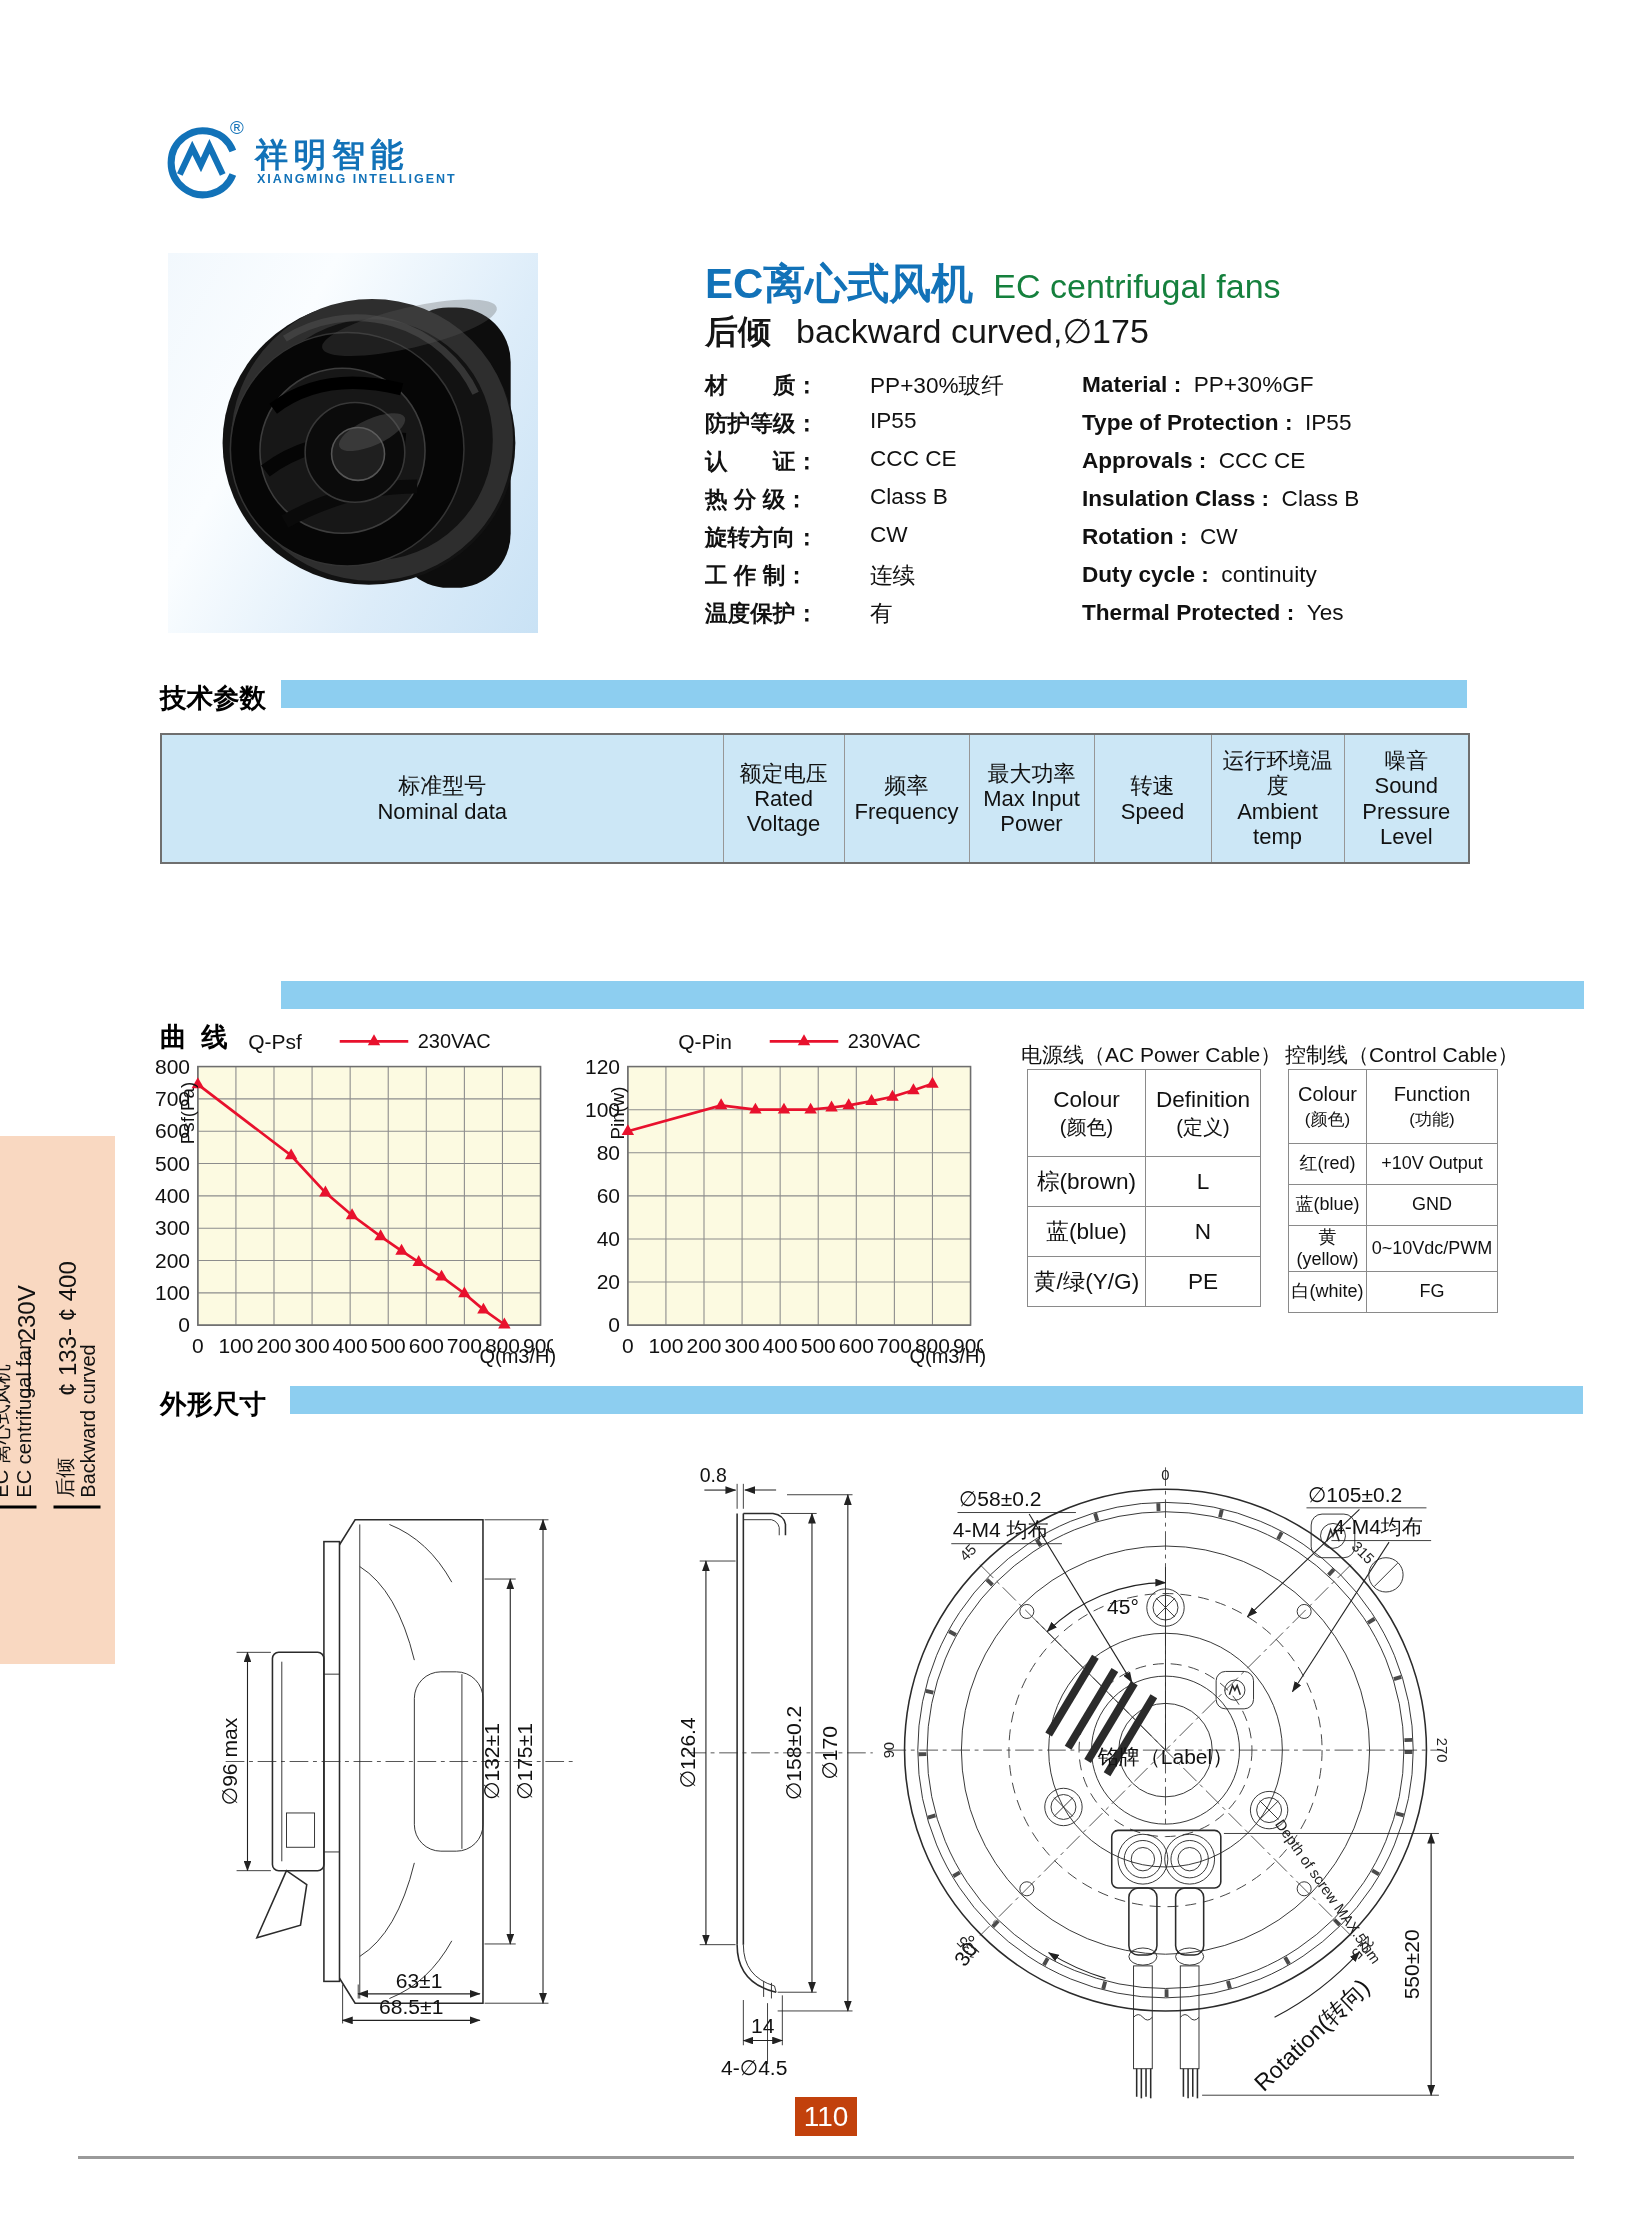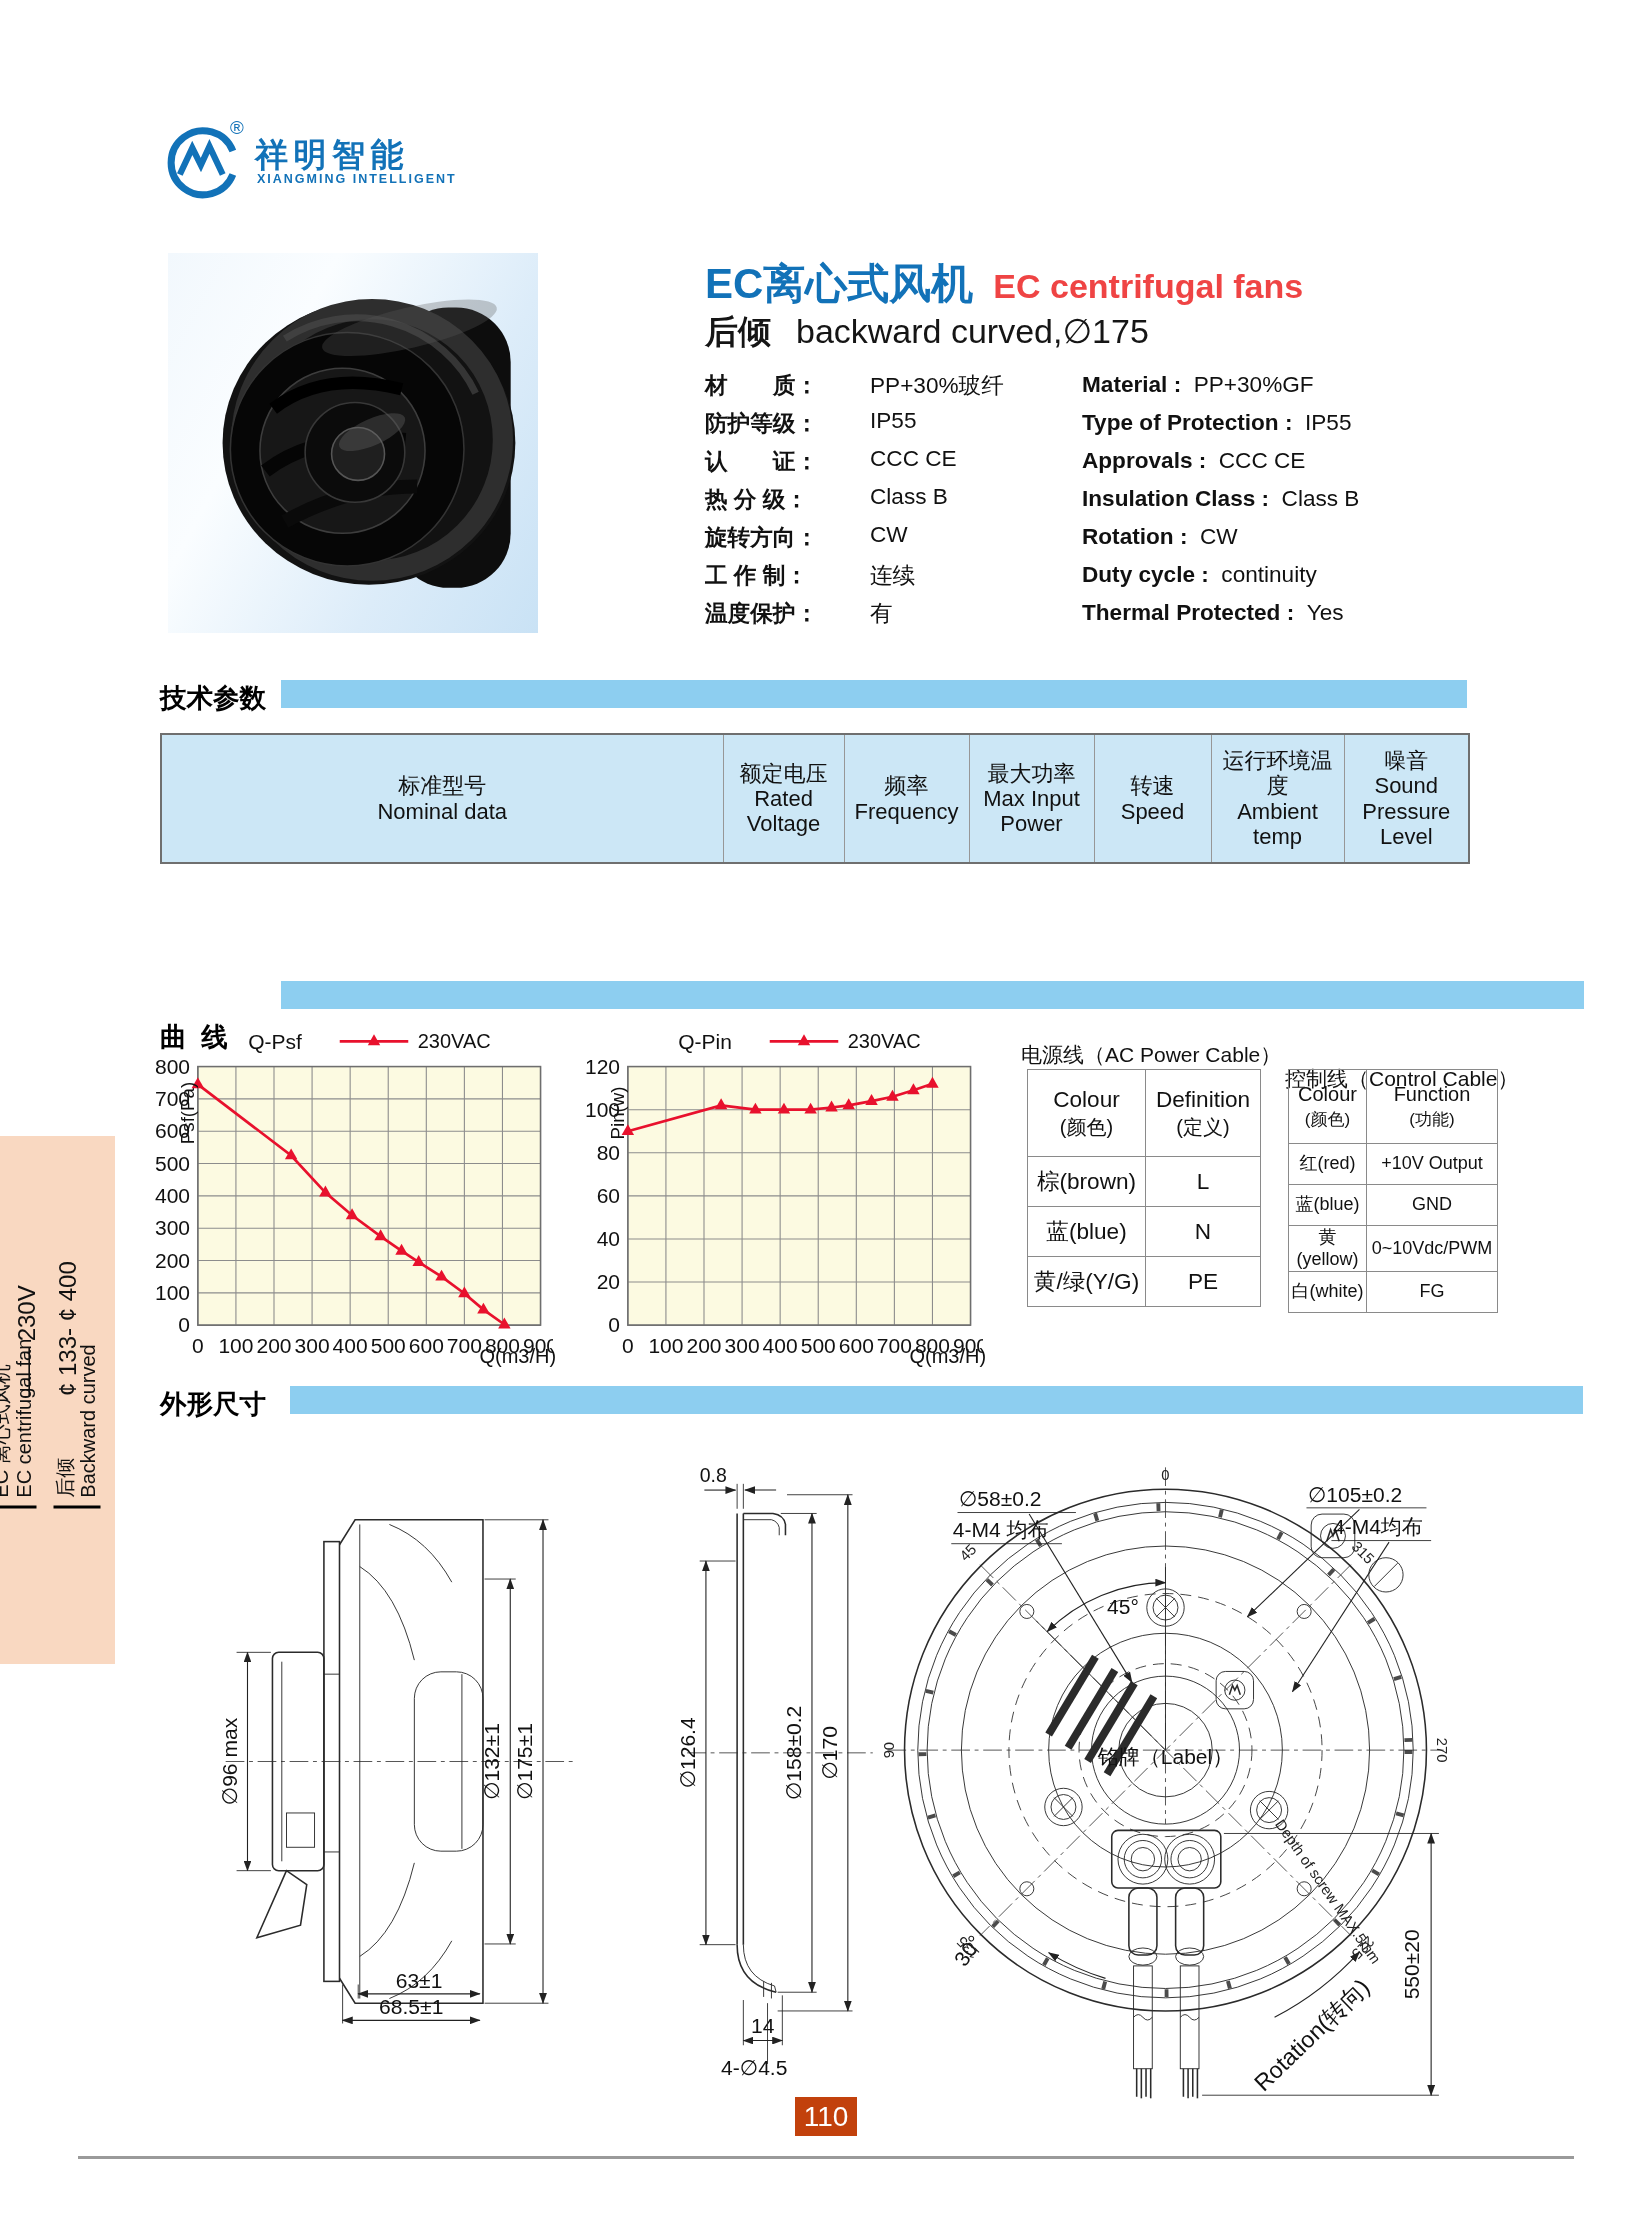--- a/index.html
+++ b/index.html
@@ -8,21 +8,21 @@
   .abs{position:absolute;}
   
   .brand-cn{position:absolute;left:255px;top:133px;font-size:33px;font-weight:bold;color:#1272b8;letter-spacing:5.5px;}
   .brand-en{position:absolute;left:257px;top:172px;font-size:12.5px;font-weight:bold;color:#1272b8;letter-spacing:2px;}
   
   .photo{position:absolute;left:168px;top:253px;width:370px;height:380px;
          background:linear-gradient(118deg,#f2f8fd 0%,#fafdff 30%,#dcecf9 68%,#c9e2f5 100%);}
   
   .title-row{position:absolute;left:705px;top:256px;display:flex;align-items:baseline;gap:20px;white-space:nowrap;}
   .title-cn{font-size:42px;font-weight:bold;color:#1272b8;}
-  .title-en{font-size:34px;font-weight:700;color:#ef4444;}
+  .title-en{font-size:34px;font-weight:400;color:#15803d;}
   .sub-row{position:absolute;left:705px;top:310px;display:flex;align-items:baseline;gap:25px;white-space:nowrap;}
   .sub-cn{font-size:33px;font-weight:bold;color:#151515;}
   .sub-en{font-size:34px;font-weight:500;color:#151515;}
   .specs{position:absolute;left:705px;top:366px;width:889px;}
   .spec-row{display:flex;height:38px;align-items:center;font-size:22.6px;white-space:nowrap;}
   .spec-zh{width:341px;display:flex;}
   .spec-zh .lab{font-weight:bold;width:165px;}
   .spec-en{display:flex;}
   .spec-en .lab{font-weight:bold;margin-right:12.5px;margin-left:36px;}
   
@@ -407,21 +407,21 @@
       <td>蓝(blue)</td>
       <td>N</td>
         </tr>
     <tr style="height:50px;font-size:22.6px;">
       <td>黄/绿(Y/G)</td>
       <td>PE</td>
         </tr>
   </tbody>
     </table>
 
-  <div class="cab-title" style="left:1285px;width:218px;margin-top:24px;">控制线（Control Cable）</div>
+  <div class="cab-title" style="left:1285px;width:218px;">控制线（Control Cable）</div>
   <table class="cab" style="left:1288px;width:209px;">
     <colgroup>
         <col style="width:78px">
         <col style="width:131px">
       </colgroup>
     <tbody>
         <tr style="height:74px;font-size:20px;">
       <td>
             <div><span>Colour</span><br><span style="font-size:17px">(颜色)</span></div>
           </td>

